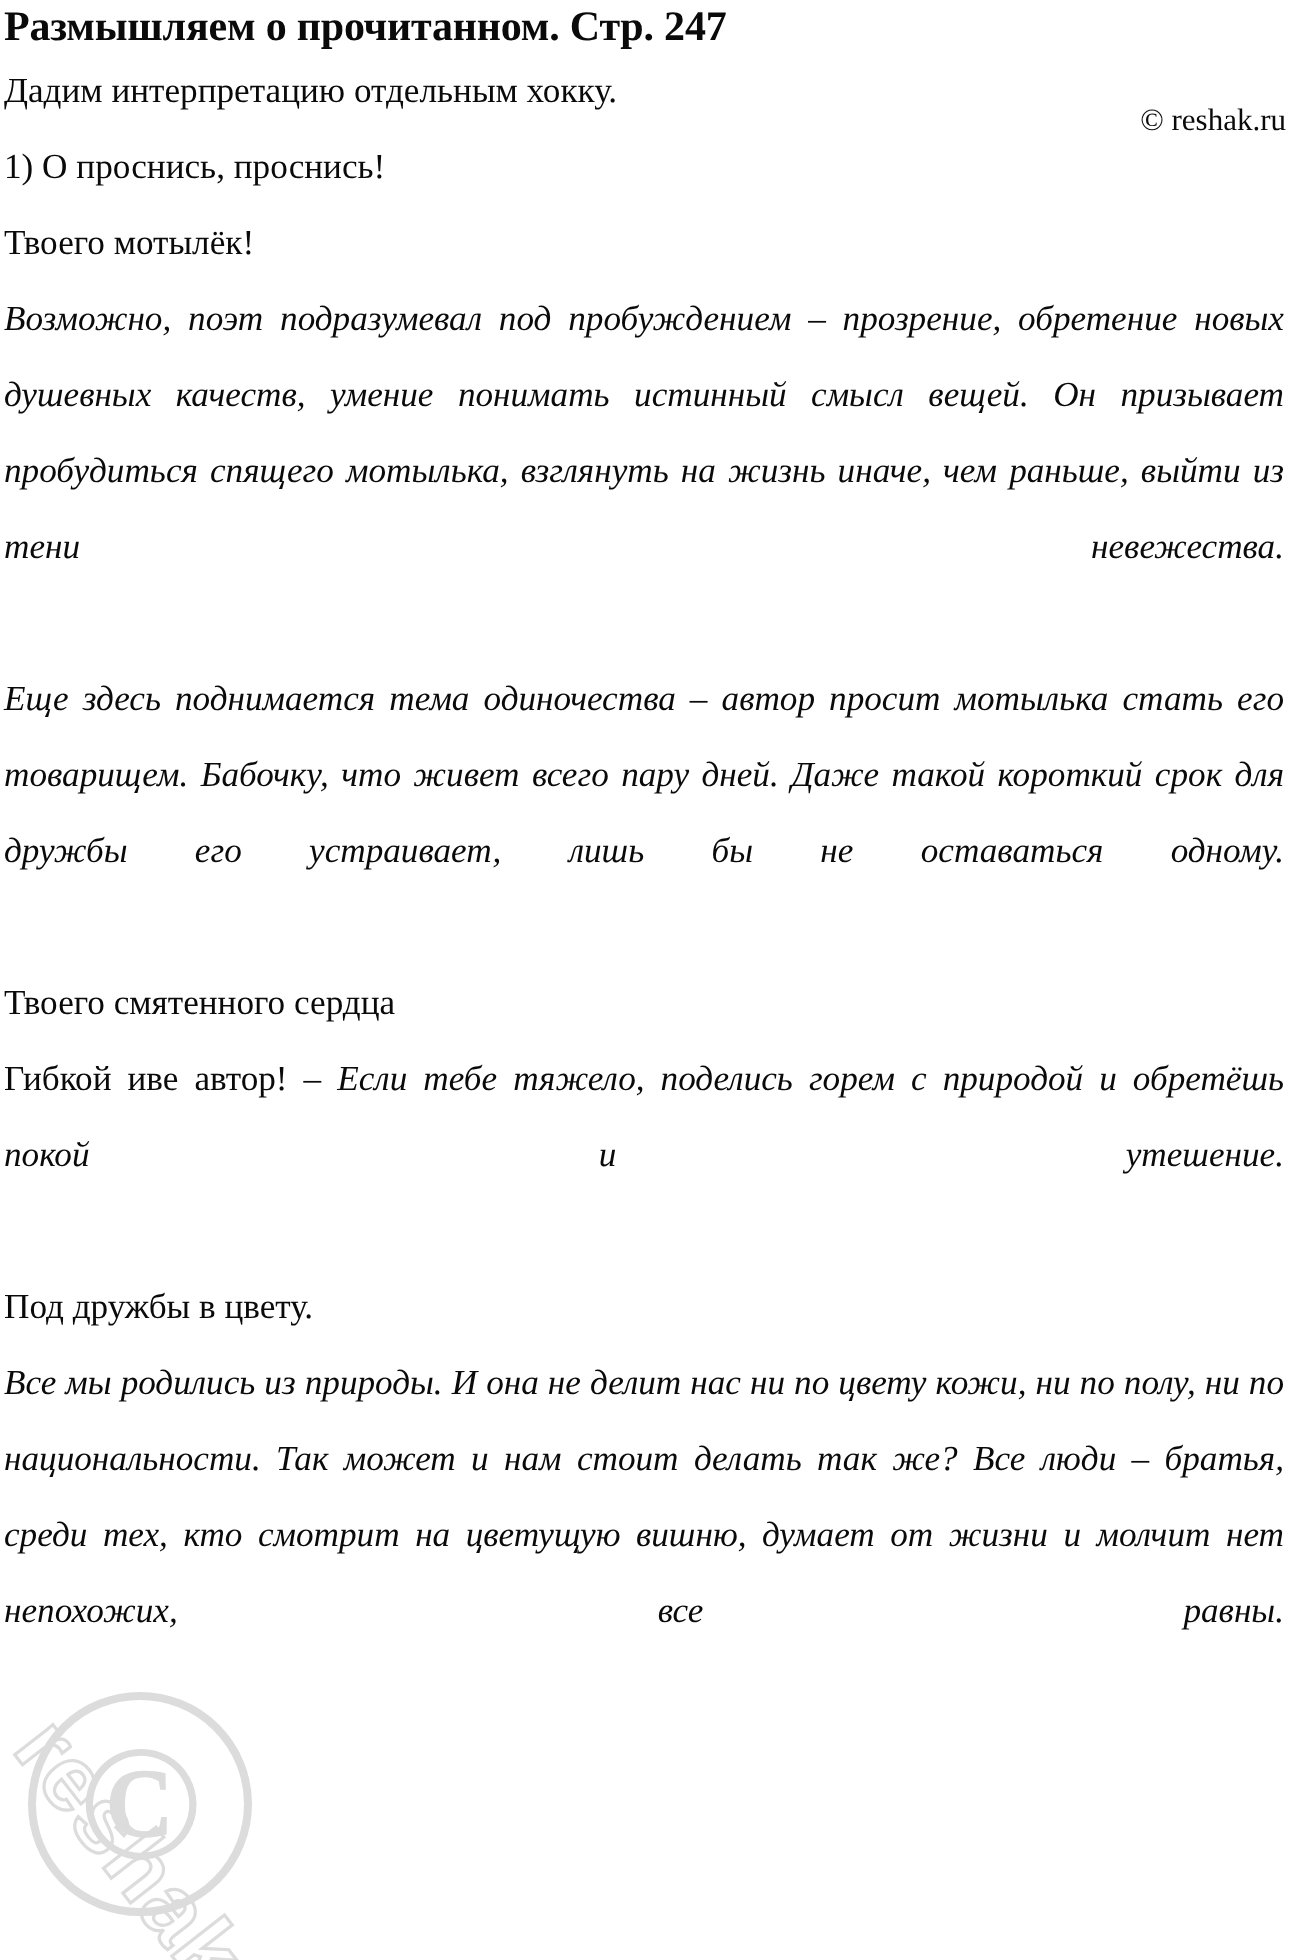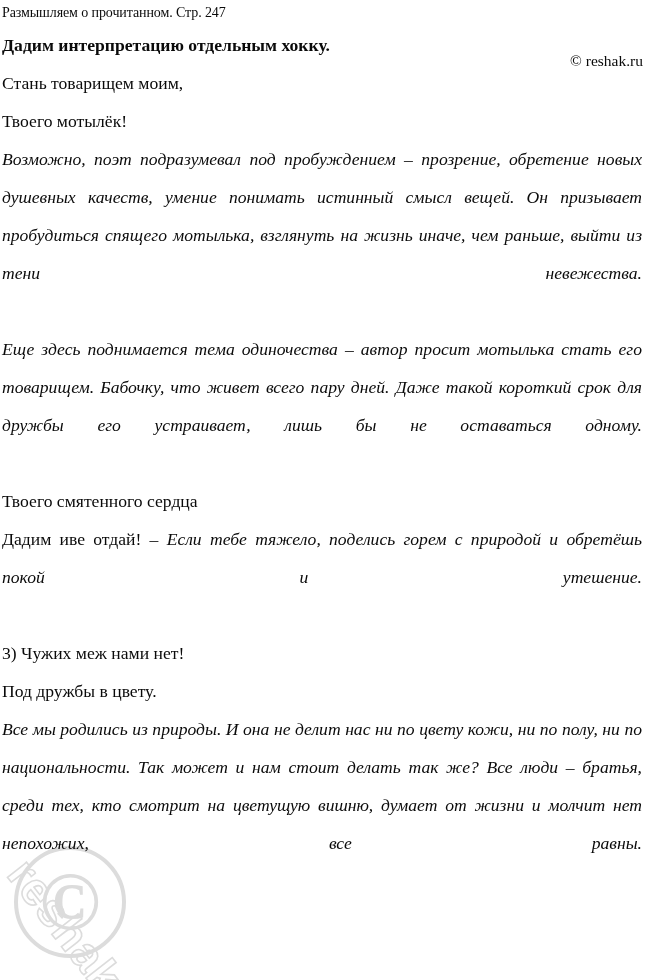--- a/index.html
+++ b/index.html
@@ -27,22 +27,22 @@
   }
 
   
   .header {
     position: relative;
     height: 26px;
     padding: 2px 3px 0 2px;
     box-sizing: border-box;
   }
   .header-title {
-    font-size: 14px;
-    font-weight: normal;
+    font-size: 21px;
+    font-weight: bold;
     letter-spacing: -0.1px;
     line-height: 22px;
     display: inline-block;
   }
   .header-credit {
     position: absolute;
     right: 3px;
     top: 3px;
     font-size: 15.5px;
     font-weight: normal;
@@ -75,21 +75,21 @@
   p.para:after {
     content: "";
     display: inline-block;
     width: 100%;
   }
 
   p.line {
     font-style: normal;
   }
 
-  .gap-sm { margin-top: 8px; font-weight: bold; }
+  .gap-sm { margin-top: 8px; }
   .gap-md { margin-top: 9px; }
 
   .ital { }
   .upright { font-style: normal; }
 
   
   .watermark {
     position: absolute;
     left: 0;
     top: 0;
@@ -141,29 +141,28 @@
 
   <div class="header">
     <span class="header-title">Размышляем о прочитанном. Стр. 247</span>
     <span class="header-credit">© reshak.ru</span>
   </div>
 
   <div class="content">
 
     <p class="block line gap-sm">Дадим интерпретацию отдельным хокку.</p>
 
-    <p class="block line gap-md">Стань товарищем моим,</p>
+    <p class="block line gap-md">1) О проснись, проснись!</p>
     <p class="block line gap-md">Твоего мотылёк!</p>
 
     <p class="block para gap-md">Возможно, поэт подразумевал под пробуждением – прозрение, обретение новых душевных качеств, умение понимать истинный смысл вещей. Он призывает пробудиться спящего мотылька, взглянуть на жизнь иначе, чем раньше, выйти из тени невежества.</p>
     <p class="block para gap-md">Еще здесь поднимается тема одиночества – автор просит мотылька стать его товарищем. Бабочку, что живет всего пару дней. Даже такой короткий срок для дружбы его устраивает, лишь бы не оставаться одному.</p>
 
     <p class="block line gap-md">Твоего смятенного сердца</p>
 
-    <p class="block para gap-md"><span class="upright">Дадим иве отдай! – </span><span class="ital">Если тебе тяжело, поделись горем с природой и обретёшь покой и утешение.</span></p>
+    <p class="block para gap-md"><span class="upright">Гибкой иве автор! – </span><span class="ital">Если тебе тяжело, поделись горем с природой и обретёшь покой и утешение.</span></p>
 
-    <p class="block line gap-md">3) Чужих меж нами нет!</p>
     <p class="block line gap-md">Под дружбы в цвету.</p>
 
     <p class="block para gap-md">Все мы родились из природы. И она не делит нас ни по цвету кожи, ни по полу, ни по национальности. Так может и нам стоит делать так же? Все люди – братья, среди тех, кто смотрит на цветущую вишню, думает от жизни и молчит нет непохожих, все равны.</p>
 
   </div>
 </div>
 
 </body></html>

